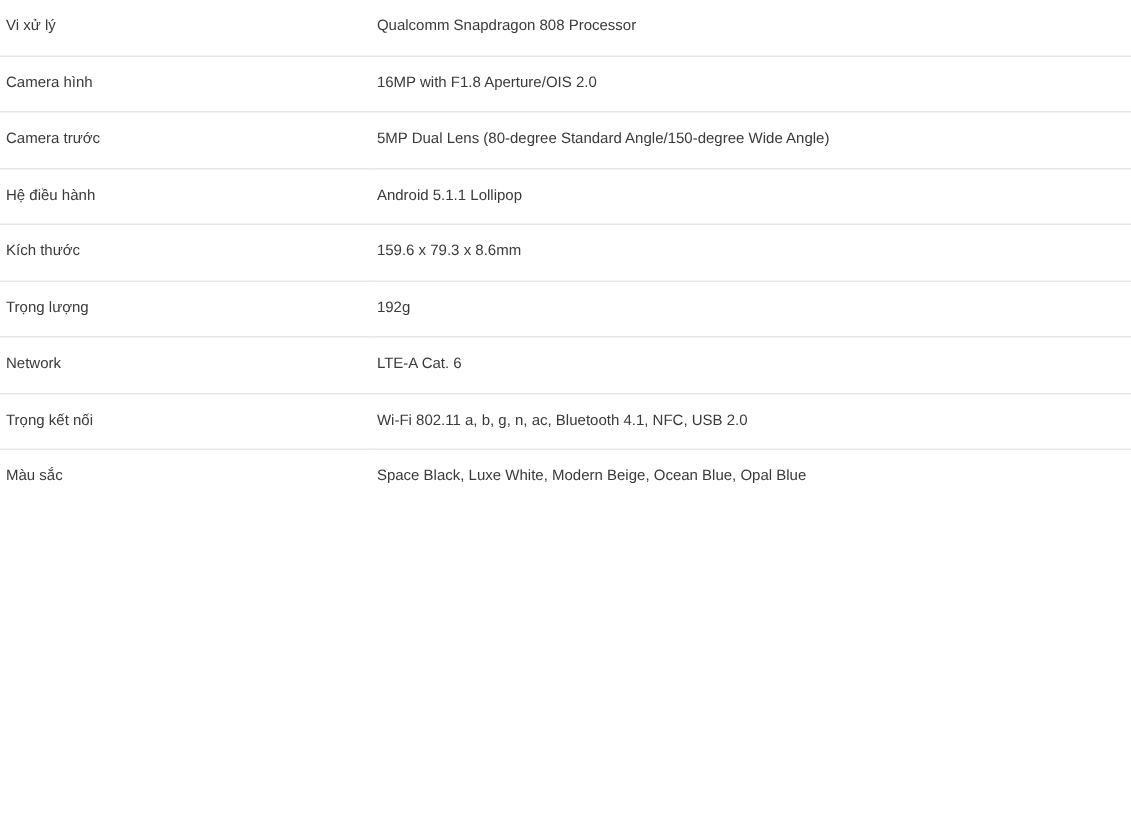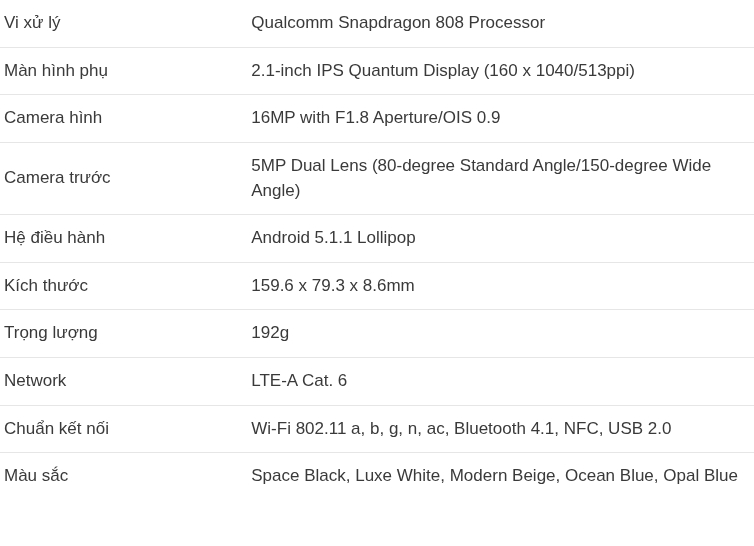--- a/index.html
+++ b/index.html
@@ -21,21 +21,21 @@
   }
   .spec-table tr {
     border-bottom: 1px solid #e6e6e6;
   }
   .spec-table tr:last-child {
     border-bottom: none;
   }
   .spec-table td {
     vertical-align: middle;
     padding: 11px 4px;
-    font-size: 17px;
+    font-size: 10px;
     line-height: 1.45;
     color: #3a3a3a;
   }
   .col-label {
     width: 236px;
     padding-left: 26px;
     color: #2e2e2e;
   }
   .col-value {
     width: 492px;
@@ -48,26 +48,22 @@
 </head>
 <body>
 
 <table class="spec-table">
   <tbody>
     <tr>
       <td class="col-label">Vi xử lý</td>
       <td class="col-value">Qualcomm Snapdragon 808 Processor</td>
     </tr>
     <tr>
-      <td class="col-label">Màn hình phụ</td>
-      <td class="col-value">2.1-inch IPS Quantum Display (160 x 1040/513ppi)</td>
-    </tr>
-    <tr>
       <td class="col-label">Camera hình</td>
-      <td class="col-value">16MP with F1.8 Aperture/OIS 0.9</td>
+      <td class="col-value">16MP with F1.8 Aperture/OIS 2.0</td>
     </tr>
     <tr>
       <td class="col-label">Camera trước</td>
       <td class="col-value">5MP Dual Lens (80-degree Standard Angle/150-degree Wide Angle)</td>
     </tr>
     <tr>
       <td class="col-label">Hệ điều hành</td>
       <td class="col-value">Android 5.1.1 Lollipop</td>
     </tr>
     <tr>
@@ -76,21 +72,21 @@
     </tr>
     <tr>
       <td class="col-label">Trọng lượng</td>
       <td class="col-value">192g</td>
     </tr>
     <tr>
       <td class="col-label">Network</td>
       <td class="col-value">LTE-A Cat. 6</td>
     </tr>
     <tr>
-      <td class="col-label">Chuẩn kết nối</td>
+      <td class="col-label">Trọng kết nối</td>
       <td class="col-value">Wi-Fi 802.11 a, b, g, n, ac, Bluetooth 4.1, NFC, USB 2.0</td>
     </tr>
     <tr>
       <td class="col-label">Màu sắc</td>
       <td class="col-value">Space Black, Luxe White, Modern Beige, Ocean Blue, Opal Blue</td>
     </tr>
   </tbody>
 </table>
 
 </body></html>

